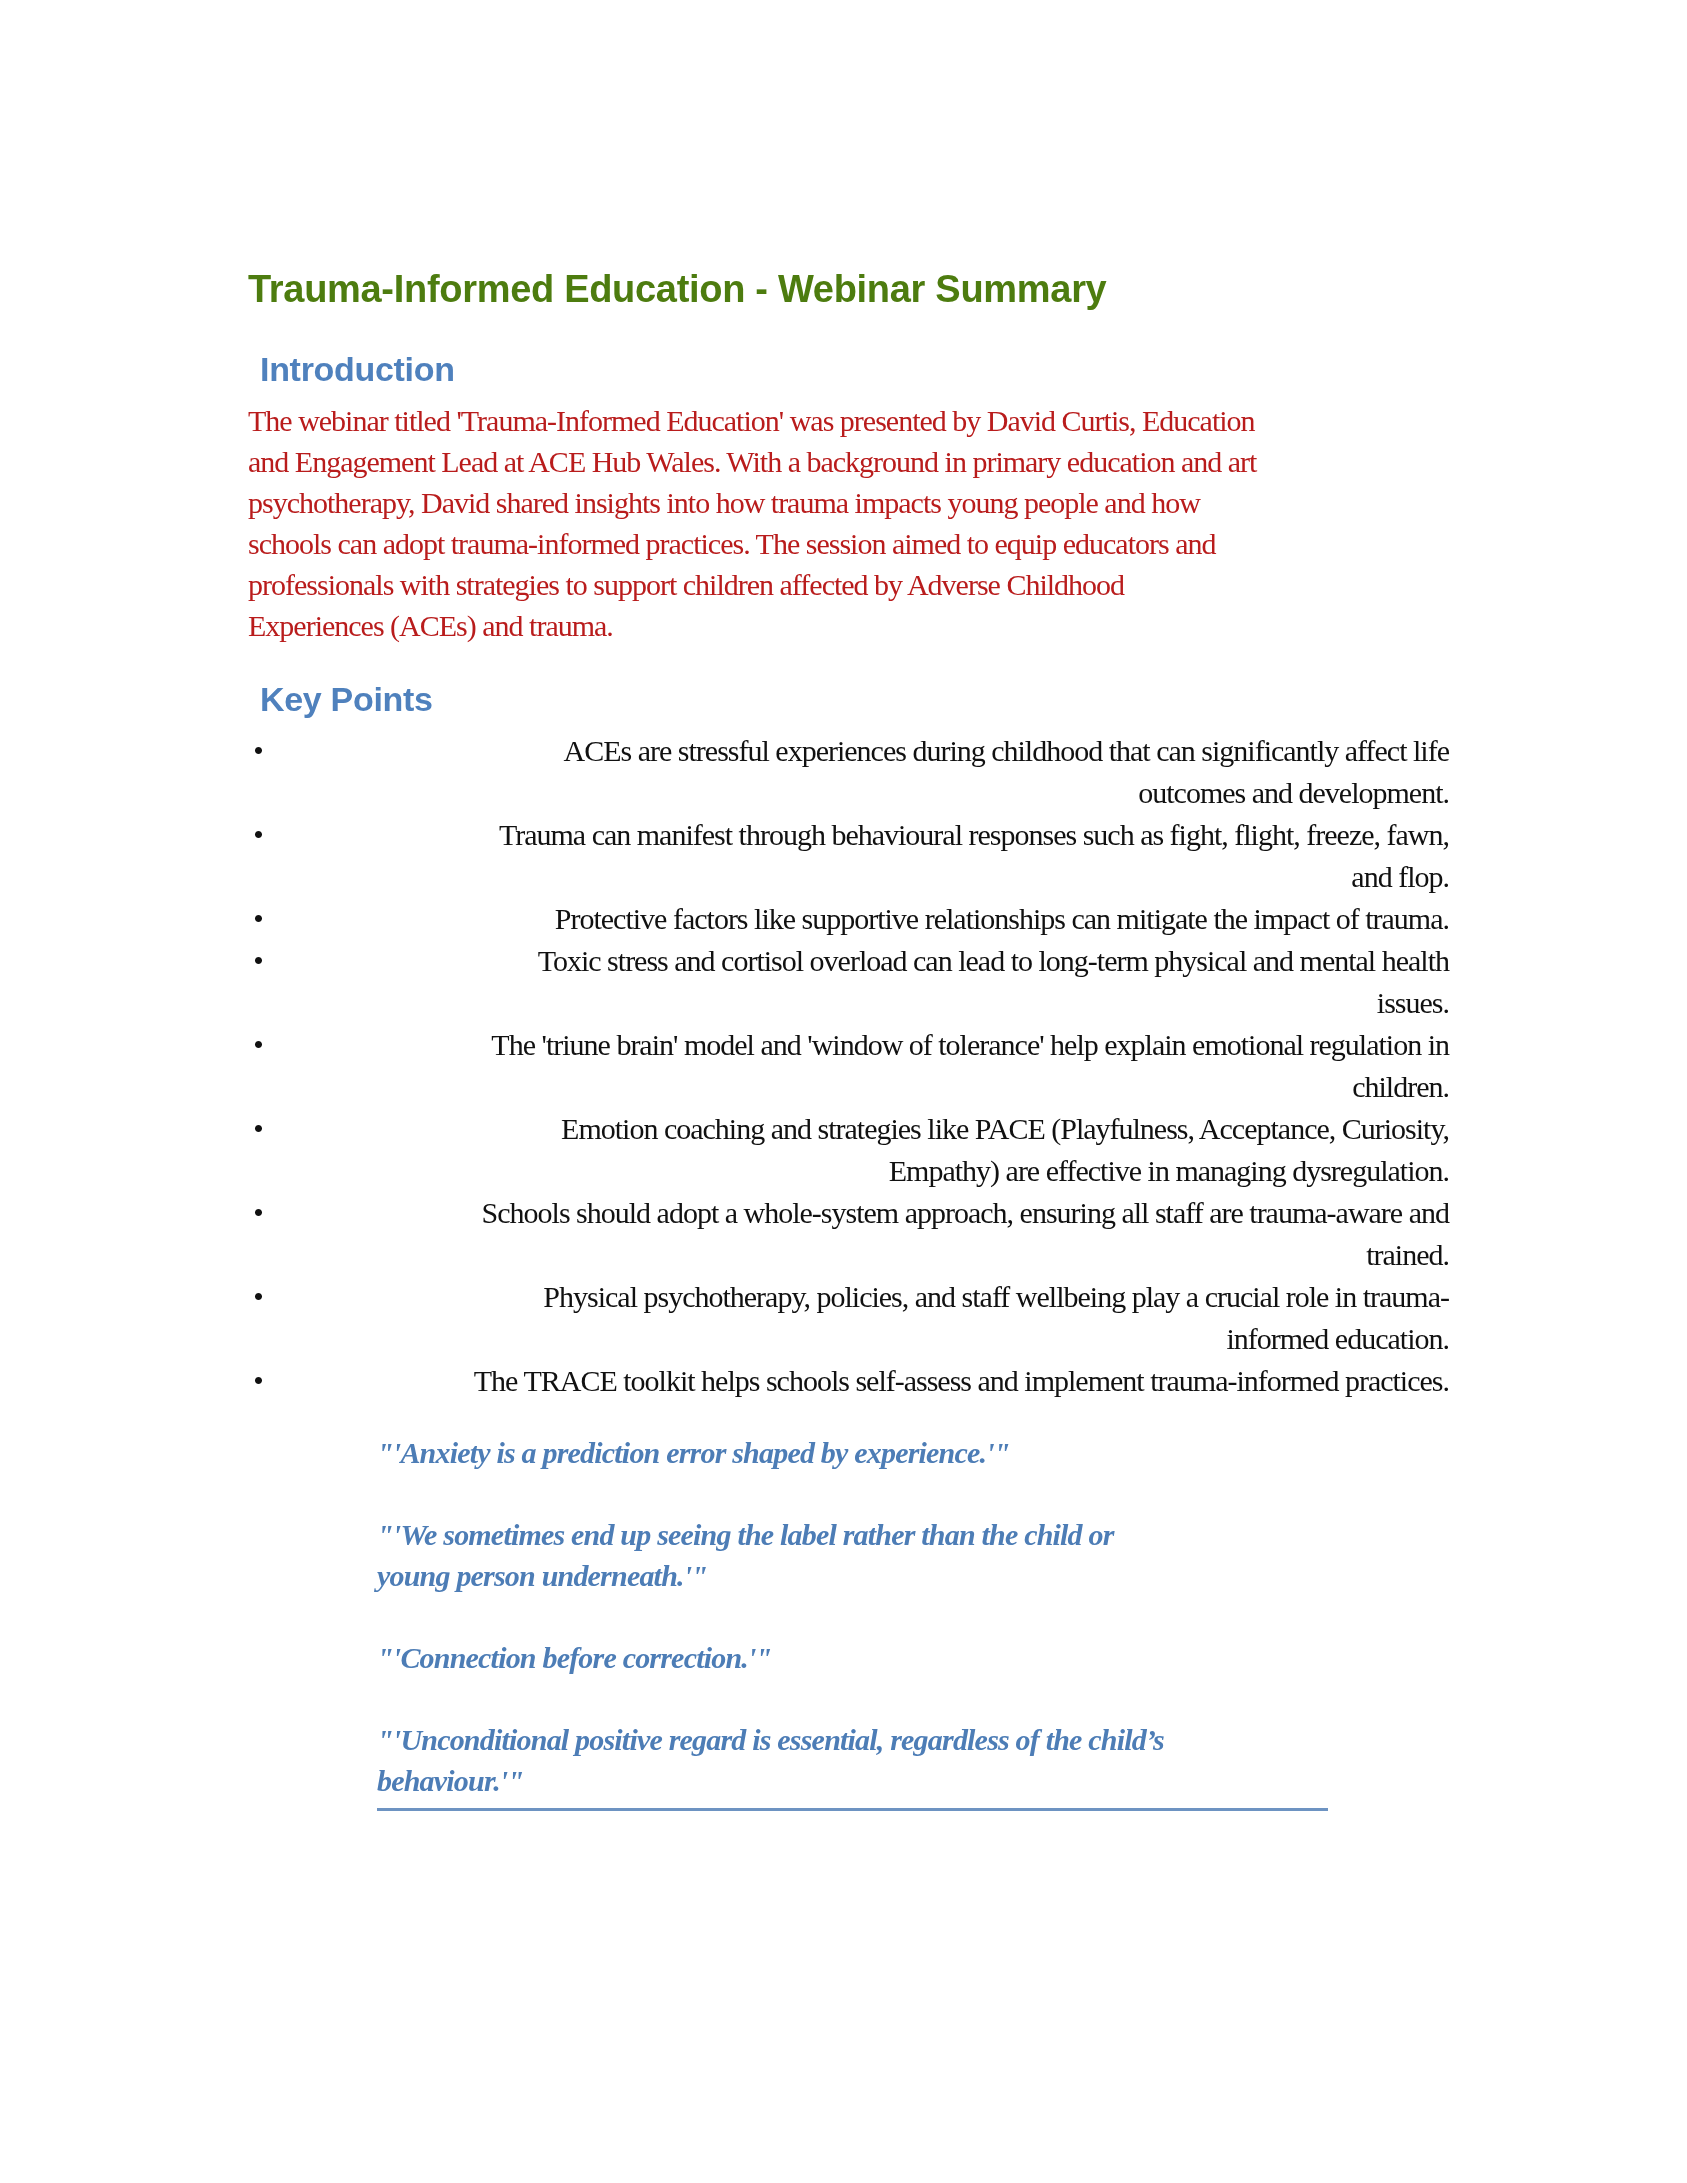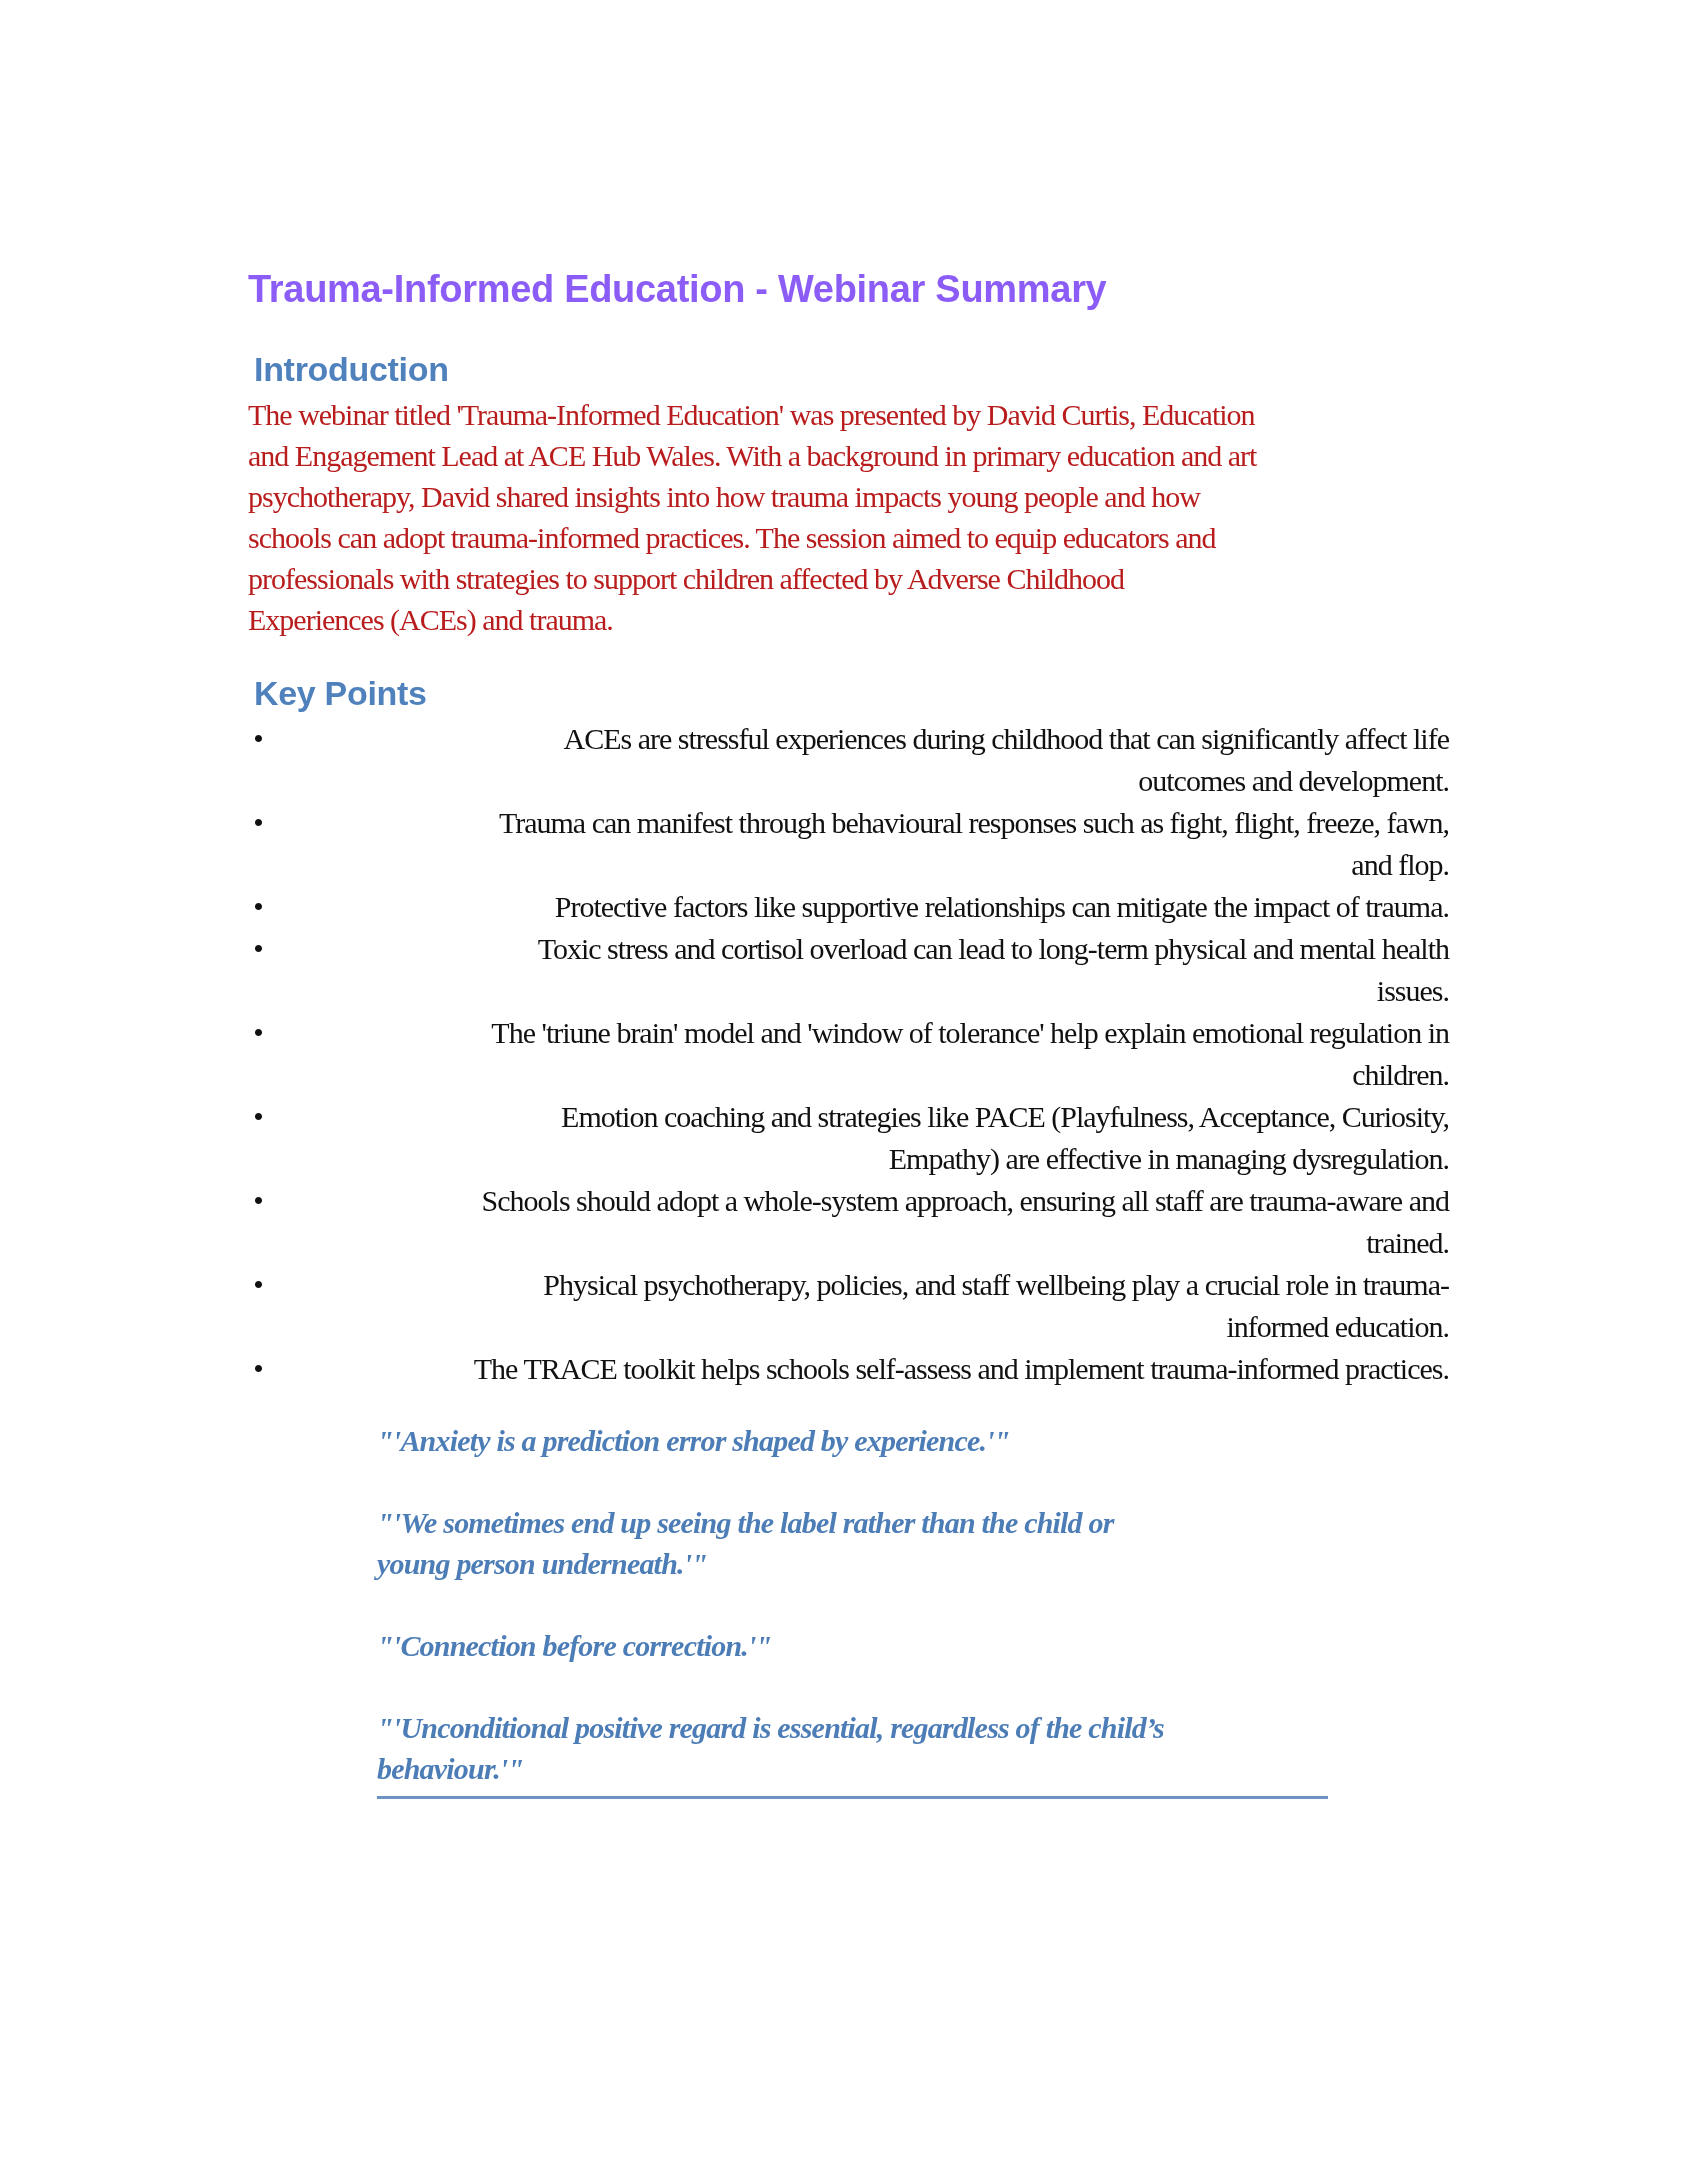--- a/index.html
+++ b/index.html
@@ -14,30 +14,30 @@
     box-sizing: border-box;
     padding: 268px 238px 0 248px;
   }
   .doc-title {
     margin: 0;
     font-family: "Liberation Sans", sans-serif;
     font-weight: bold;
     font-size: 38px;
     line-height: 42px;
     letter-spacing: -0.3px;
-    color: #8b5cf6;
+    color: #4d7c0f;
   }
   .sec-heading {
     font-family: "Liberation Sans", sans-serif;
     font-weight: bold;
     font-size: 34px;
     line-height: 37px;
     letter-spacing: -0.3px;
     color: #4F81BD;
-    margin: 6px;
+    margin: 12px;
   }
   #heading-introduction { margin-top: 41px; }
   #heading-key-points   { margin-top: 35px; }
   #heading-notable-quotes { margin-top: 38px; }
   .body-para {
     margin: 6px 0 0 0;
     font-family: "Liberation Serif", "DejaVu Serif", serif;
     font-size: 30px;
     line-height: 41px;
     letter-spacing: -1px;

